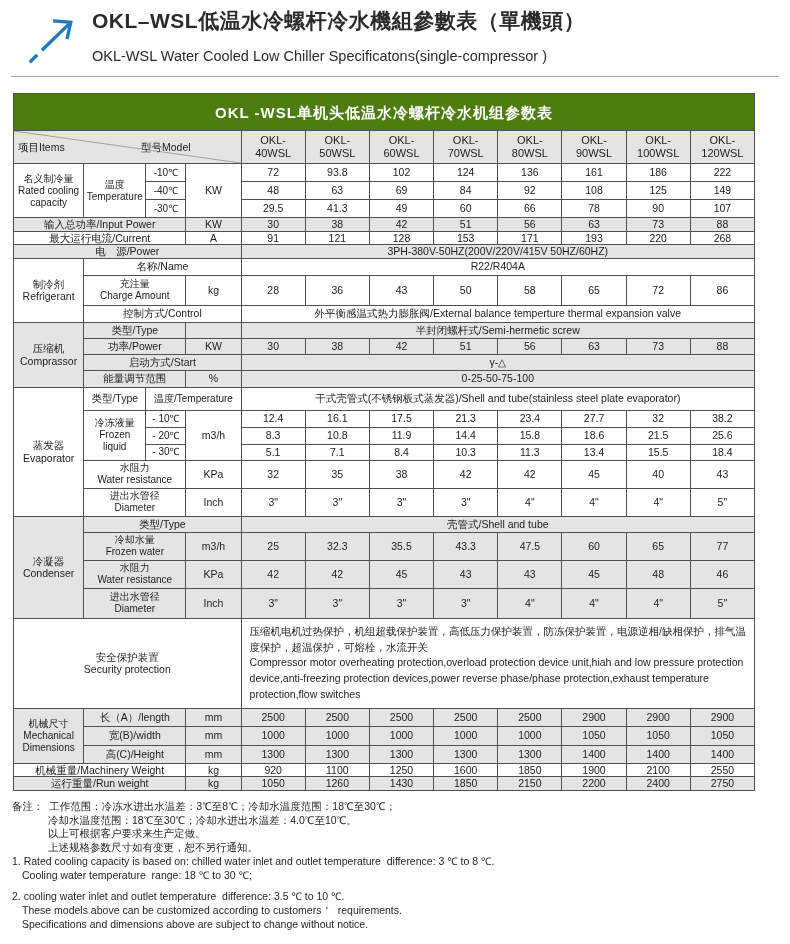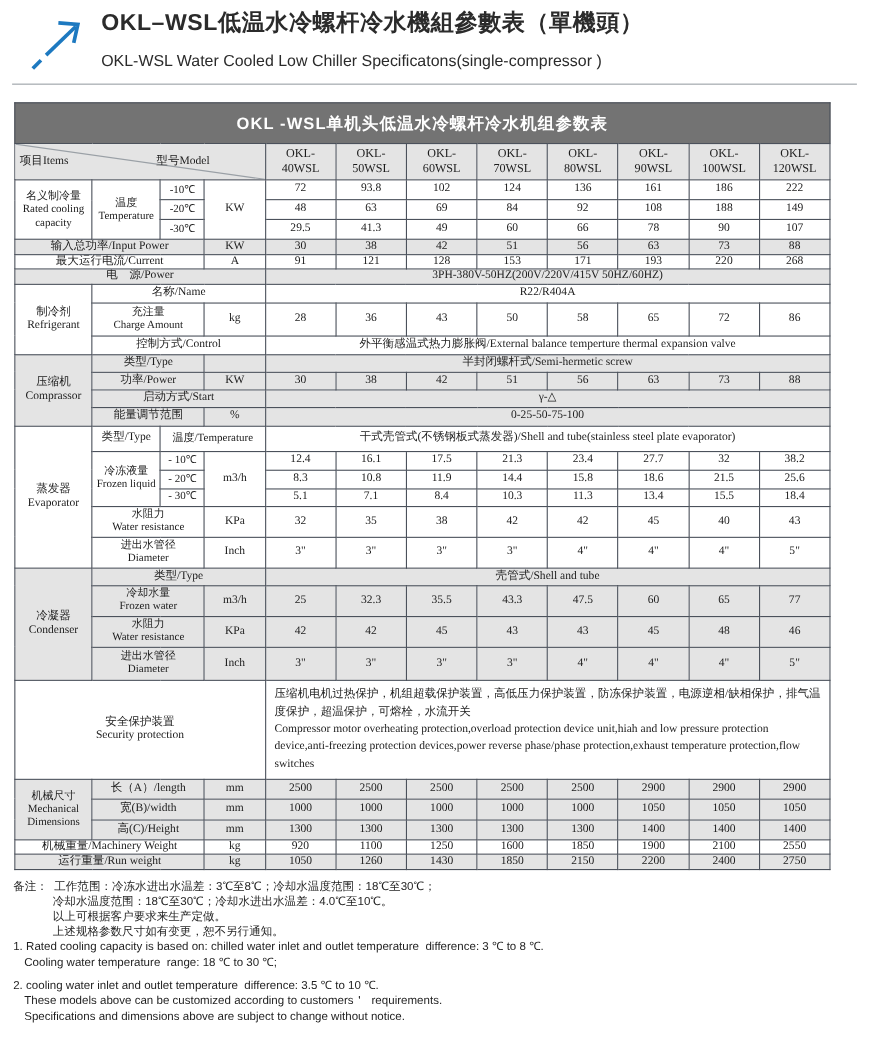--- a/index.html
+++ b/index.html
@@ -11,24 +11,24 @@
   .header{display:flex;align-items:flex-start;padding:8px 0 0 26px;}
   .logo{width:56px;height:54px;margin-top:4px;flex:0 0 auto;}
   .titles{margin-left:10px;}
   .title{font-size:21px;font-weight:bold;color:#2b2b2b;letter-spacing:.5px;line-height:1.25;}
   .subtitle{font-size:14.5px;color:#2b2b2b;margin-top:14px;}
   .rule{border:0;border-top:1px solid #9aa0a6;margin:10px 11px 0 11px;}
 
   .twrap{margin:16px 0 0 13px;width:742px;}
   .banner{
     box-sizing:border-box;height:37px;line-height:37px;text-align:center;
-    background:#737373;color:#ffffff;font-size:15px;font-weight:bold;
+    background:#4d7c0f;color:#ffffff;font-size:15px;font-weight:bold;
     border:1px solid #4b515b;border-bottom:none;letter-spacing:1px;
   }
-  table{border-collapse:collapse;table-layout:fixed;width:742px;font-family:Liberation Serif, serif;}
+  table{border-collapse:collapse;table-layout:fixed;width:742px;}
   td{
     border:1px solid #4b515b;font-size:10.5px;text-align:center;vertical-align:middle;
     padding:0 2px;line-height:1.2;white-space:pre-line;overflow:hidden;color:#1c1c1c;
   }
   tr.g td{background:#e4e4e4;}
   tr.w td{background:#ffffff;}
   td.sm{font-size:10px;}
   td.model{font-size:11px;line-height:1.15;font-weight:normal;}
   td.sec{text-align:left;padding:5px 8px;line-height:1.5;font-size:10.5px;}
   td.corner{position:relative;padding:0;}
@@ -110,28 +110,28 @@
           <td>72</td>
           <td>93.8</td>
           <td>102</td>
           <td>124</td>
           <td>136</td>
           <td>161</td>
           <td>186</td>
           <td>222</td>
         </tr>
         <tr class="w" style="height: 18px;">
-          <td class="sm">-20℃</td>
+          <td class="sm">-40℃</td>
           <td>48</td>
           <td>63</td>
           <td>69</td>
           <td>84</td>
           <td>92</td>
           <td>108</td>
-          <td>188</td>
+          <td>125</td>
           <td>149</td>
         </tr>
         <tr class="w" style="height: 18px;">
           <td class="sm">-30℃</td>
           <td>29.5</td>
           <td>41.3</td>
           <td>49</td>
           <td>60</td>
           <td>66</td>
           <td>78</td>

